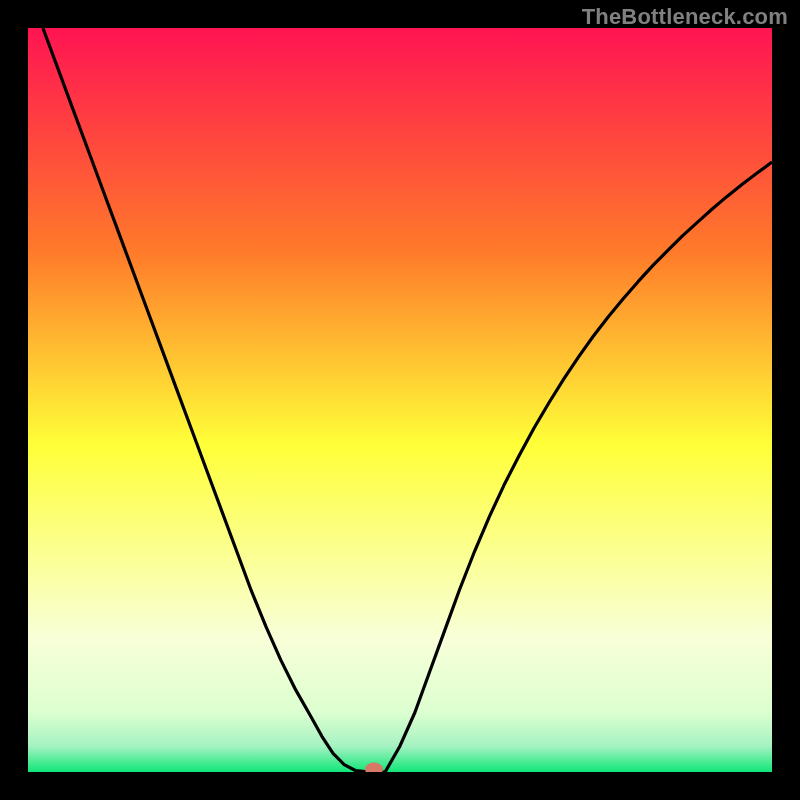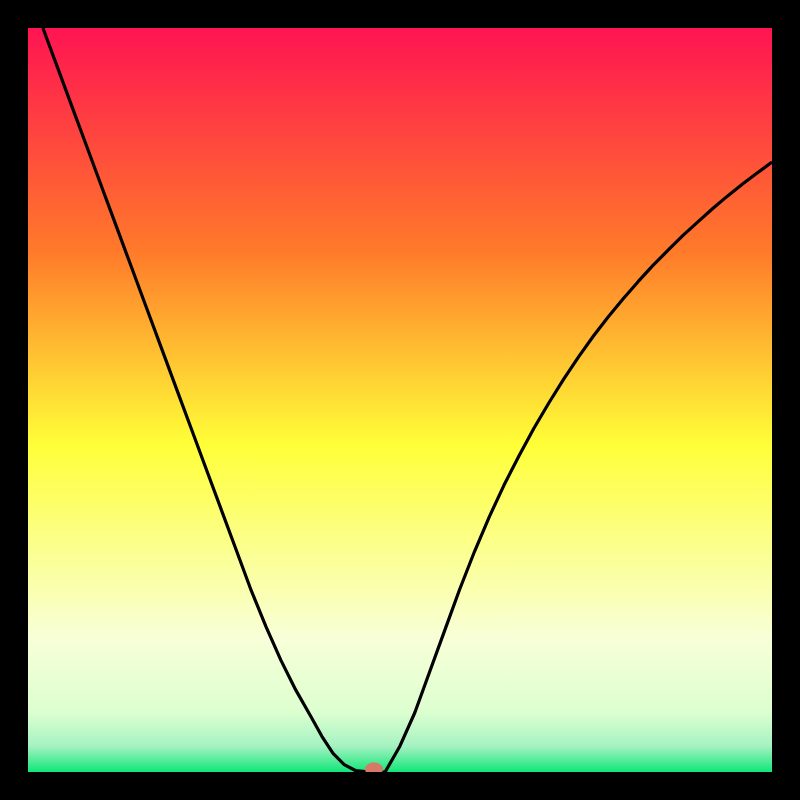--- a/index.html
+++ b/index.html
@@ -38,20 +38,21 @@
   .plot-svg {
     display: block;
     width: 744px;
     height: 744px;
   }
 </style>
 </head>
 <body>
 
 <div class="frame">
+  <div class="watermark">TheBottleneck.com</div>
   <div class="plot-area">
     <svg class="plot-svg" viewBox="0 0 744 744">
       <defs>
         <linearGradient id="bg-grad" x1="0" y1="0" x2="0" y2="1">
             <stop offset="0%" stop-color="#ff1452"></stop>
             <stop offset="30%" stop-color="#ff7a2a"></stop>
             <stop offset="56.00000000000001%" stop-color="#ffff38"></stop>
             <stop offset="82%" stop-color="#f8ffd8"></stop>
             <stop offset="92%" stop-color="#dcffd0"></stop>
             <stop offset="96.5%" stop-color="#a6f2c2"></stop>

